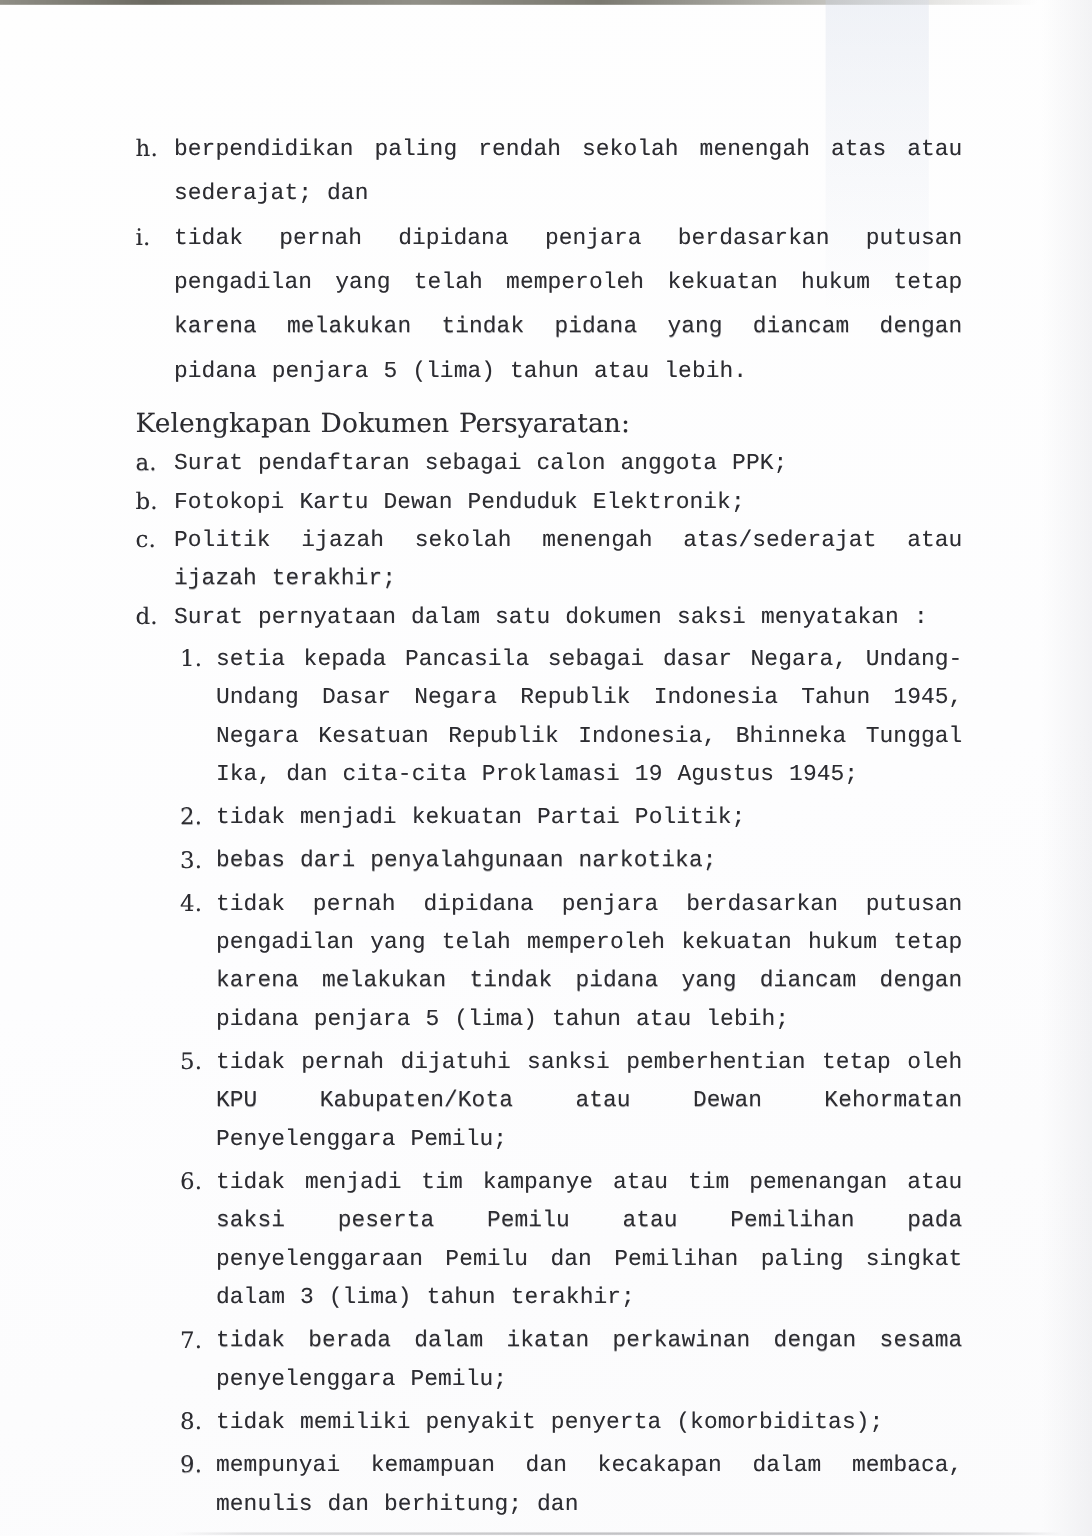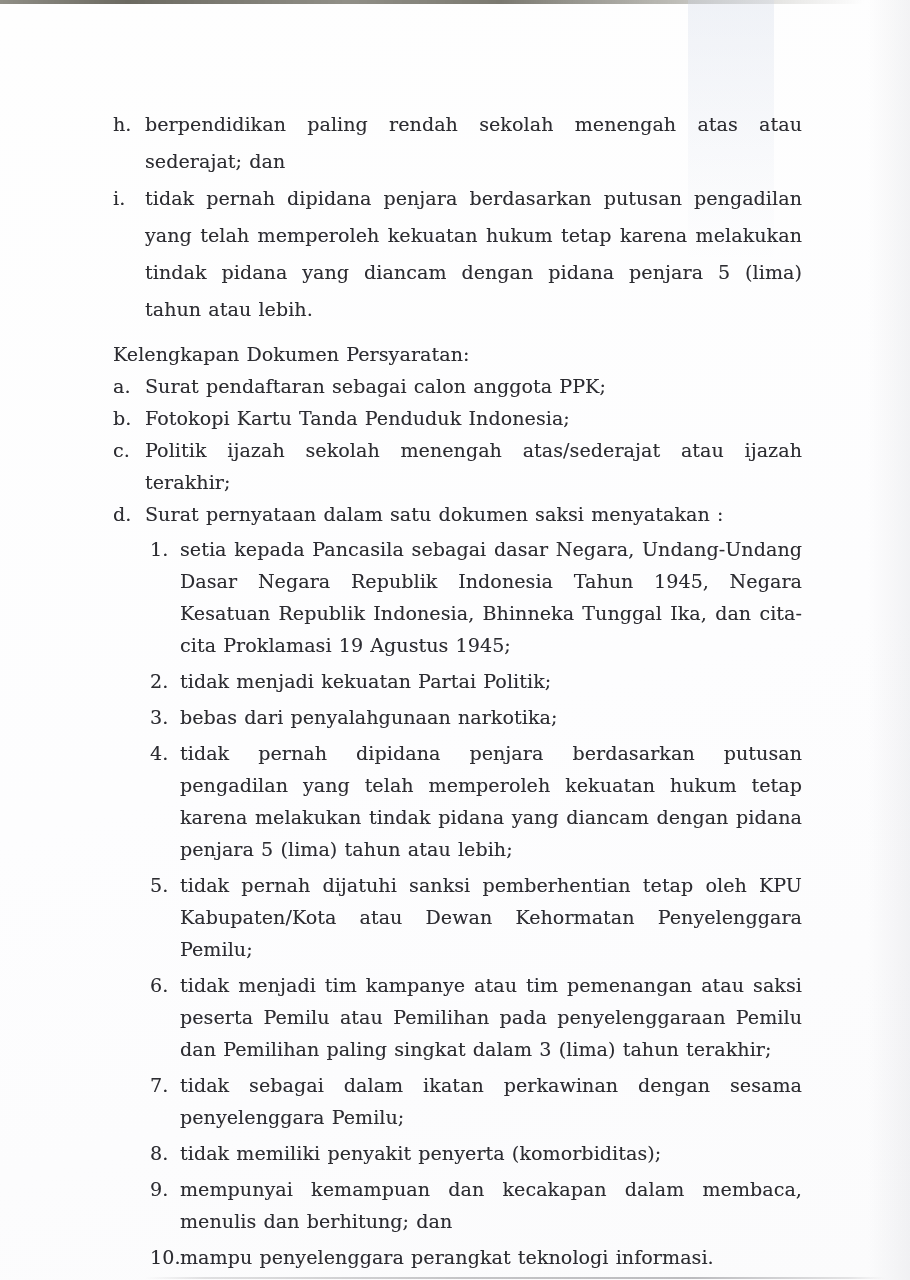--- a/index.html
+++ b/index.html
@@ -69,31 +69,31 @@
     font-size: 19px;
     word-spacing: 1px;
     letter-spacing: 0.1px;
     text-shadow: 0.2px 0.2px 0.3px rgba(44,44,49,0.35);
   }
 
   .hang {
     display: grid;
     grid-template-columns: 32px 1fr;
   }
-  .hang .text { text-align: justify; }
+  .hang .text { text-align: justify; font-family: Liberation Mono, monospace; }
   .hang .marker { text-align: left; }
 
   .block-intro {
     line-height: 37px;
   }
 
   .section-heading {
     margin: 10px 0 0 0;
     line-height: 32px;
-    font-size: 19px;
+    font-size: 22px;
     font-weight: normal;
   }
 
   .block-letters {
     line-height: 32px;
   }
 
   .block-numbers {
     margin-left: 37px;
     margin-top: 3px;
@@ -128,21 +128,21 @@
 
   <p class="section-heading">Kelengkapan Dokumen Persyaratan:</p>
 
   <div class="block-letters">
     <div class="hang">
       <span class="marker">a.</span>
       <span class="text">Surat pendaftaran sebagai calon anggota PPK;</span>
     </div>
     <div class="hang">
       <span class="marker">b.</span>
-      <span class="text">Fotokopi Kartu Tanda Penduduk Indonesia;</span>
+      <span class="text">Fotokopi Kartu Dewan Penduduk Elektronik;</span>
     </div>
     <div class="hang">
       <span class="marker">c.</span>
       <span class="text">Politik ijazah sekolah menengah atas/sederajat atau ijazah terakhir;</span>
     </div>
     <div class="hang">
       <span class="marker">d.</span>
       <span class="text">Surat pernyataan dalam satu dokumen saksi menyatakan :</span>
     </div>
   </div>
@@ -167,21 +167,21 @@
     <div class="hang">
       <span class="marker">5.</span>
       <span class="text">tidak pernah dijatuhi sanksi pemberhentian tetap oleh KPU Kabupaten/Kota atau Dewan Kehormatan Penyelenggara Pemilu;</span>
     </div>
     <div class="hang">
       <span class="marker">6.</span>
       <span class="text">tidak menjadi tim kampanye atau tim pemenangan atau saksi peserta Pemilu atau Pemilihan pada penyelenggaraan Pemilu dan Pemilihan paling singkat dalam 3 (lima) tahun terakhir;</span>
     </div>
     <div class="hang">
       <span class="marker">7.</span>
-      <span class="text">tidak sebagai dalam ikatan perkawinan dengan sesama penyelenggara Pemilu;</span>
+      <span class="text">tidak berada dalam ikatan perkawinan dengan sesama penyelenggara Pemilu;</span>
     </div>
     <div class="hang">
       <span class="marker">8.</span>
       <span class="text">tidak memiliki penyakit penyerta (komorbiditas);</span>
     </div>
     <div class="hang">
       <span class="marker">9.</span>
       <span class="text">mempunyai kemampuan dan kecakapan dalam membaca, menulis dan berhitung; dan</span>
     </div>
     <div class="hang">

